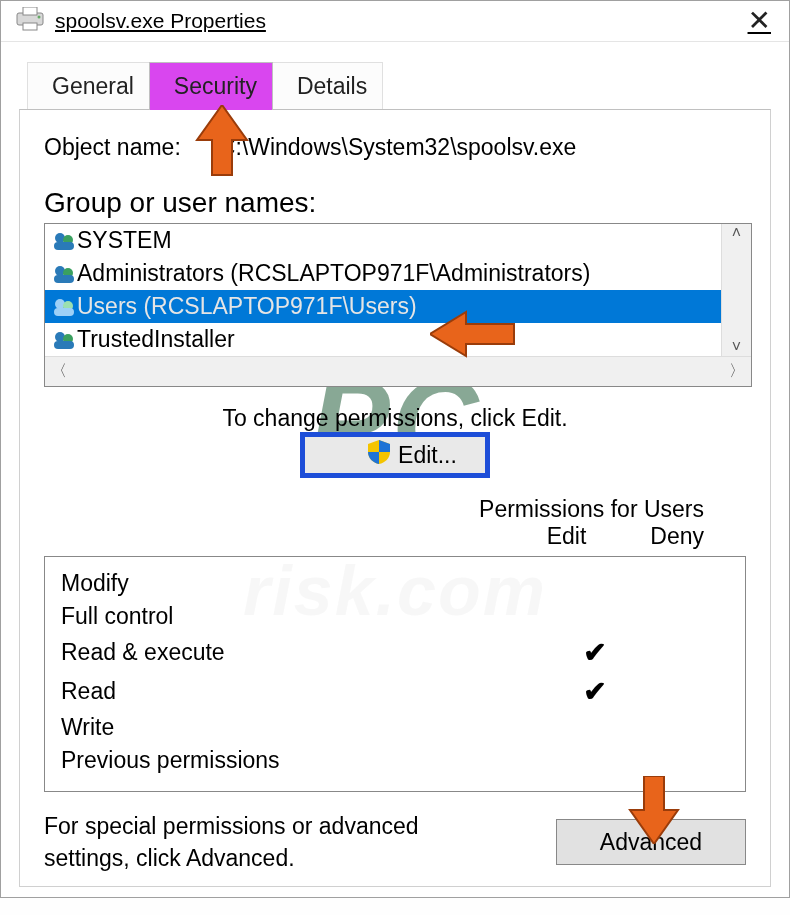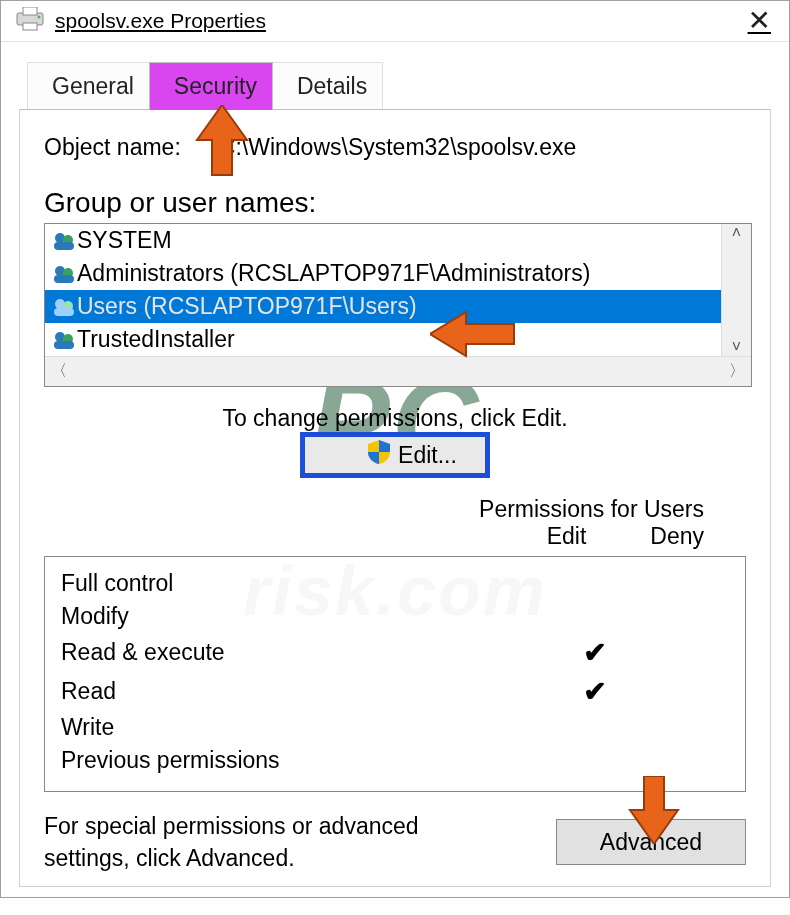--- a/index.html
+++ b/index.html
@@ -150,26 +150,26 @@
       <div class="perm-header" style="position:relative; z-index:2;flex-direction:column;">
         <span>Permissions for Users</span>
         <div class="right">
           <span>Edit</span>
           <span>Deny</span>
         </div>
       </div>
 
       <div class="perm-box" style="position:relative; z-index:2;">
         <div class="perm-row">
+          <span>Modify</span>
+          <span class="perm-check"></span>
+          <span class="perm-check"></span>
+        </div>
+        <div class="perm-row">
           <span>Full control</span>
-          <span class="perm-check"></span>
-          <span class="perm-check"></span>
-        </div>
-        <div class="perm-row">
-          <span>Modify</span>
           <span class="perm-check"></span>
           <span class="perm-check"></span>
         </div>
         <div class="perm-row">
           <span>Read &amp; execute</span>
           <span class="perm-check" style="font-size:28px; font-weight:700;">✔</span>
           <span class="perm-check"></span>
         </div>
         <div class="perm-row">
           <span>Read</span>

